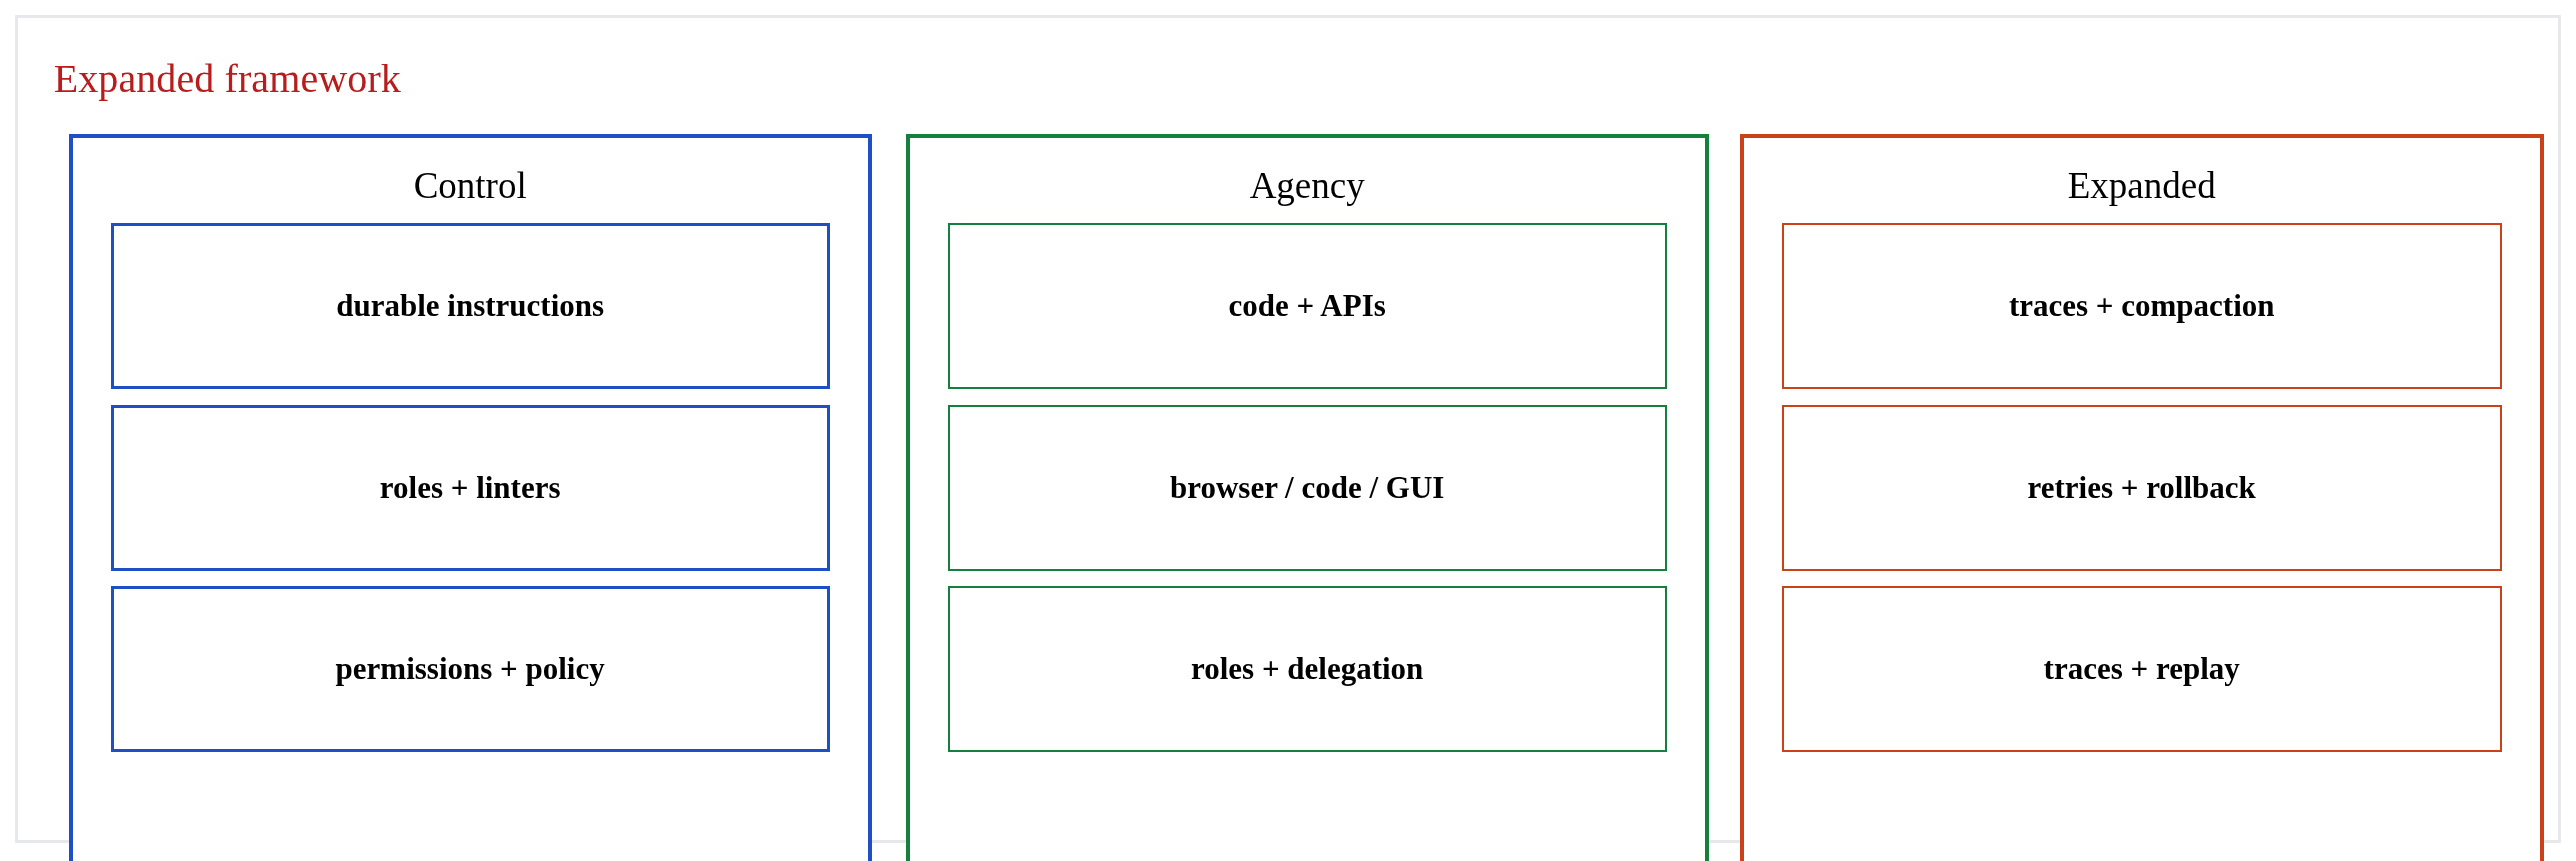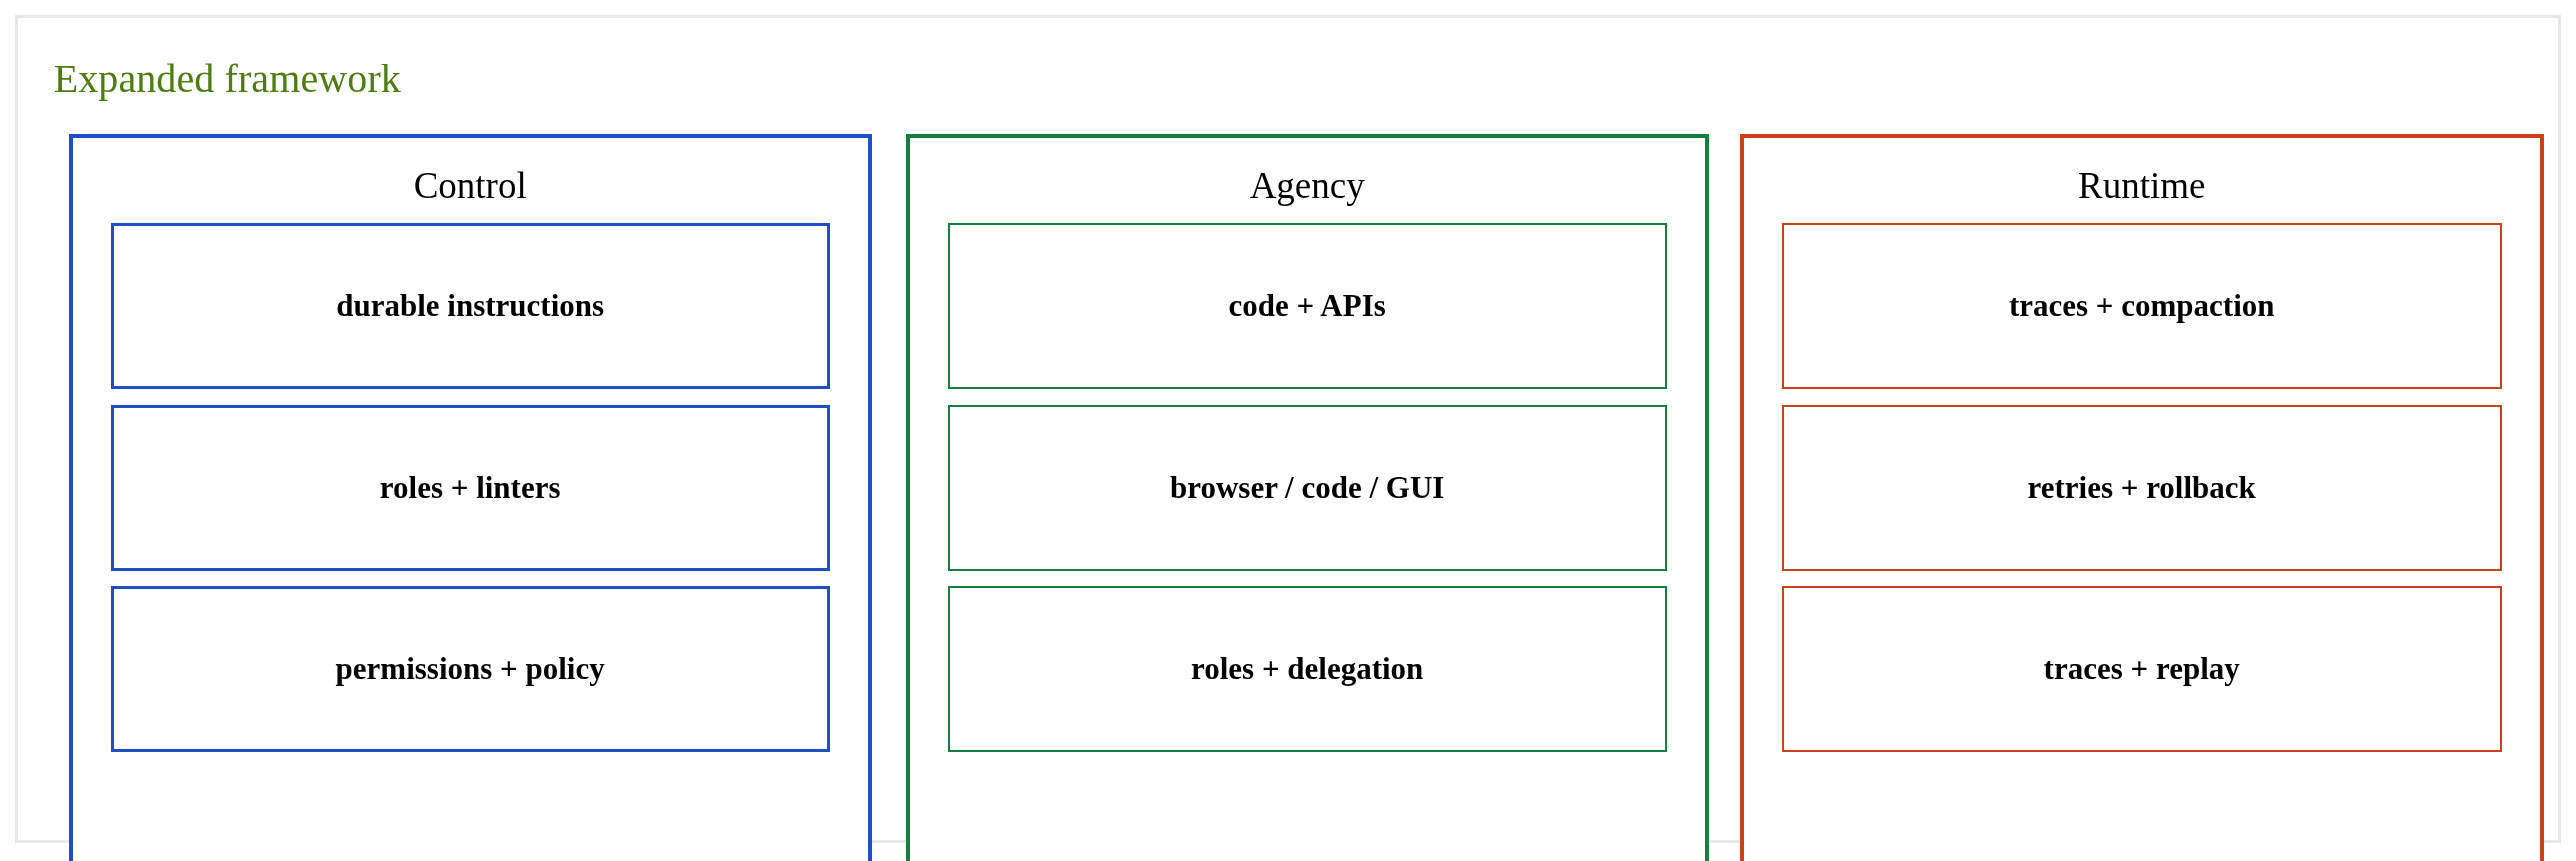--- a/index.html
+++ b/index.html
@@ -30,21 +30,21 @@
     background: #ffffff;
   }
 
   #figure-title {
     position: absolute;
     left: 36px;
     top: 41px;
     font-size: 40px;
     line-height: 1.0;
     font-weight: 400;
-    color: #4d7c0f;
+    color: #b91c1c;
     letter-spacing: 0.1px;
     white-space: nowrap;
   }
 
   #columns {
     position: absolute;
     left: 51px;
     top: 116px;
     width: 2475px;
     height: 680px;
@@ -158,21 +158,21 @@
           <div class="item-box accent-green">
             <span class="item-label">browser / code / GUI</span>
           </div>
           <div class="item-box accent-green">
             <span class="item-label">roles + delegation</span>
           </div>
         </div>
       </div>
 
       <div class="column column-runtime">
-        <div class="column-header">Runtime</div>
+        <div class="column-header">Expanded</div>
         <div class="box-stack">
           <div class="item-box accent-orange">
             <span class="item-label">traces + compaction</span>
           </div>
           <div class="item-box accent-orange">
             <span class="item-label">retries + rollback</span>
           </div>
           <div class="item-box accent-orange">
             <span class="item-label">traces + replay</span>
           </div>

